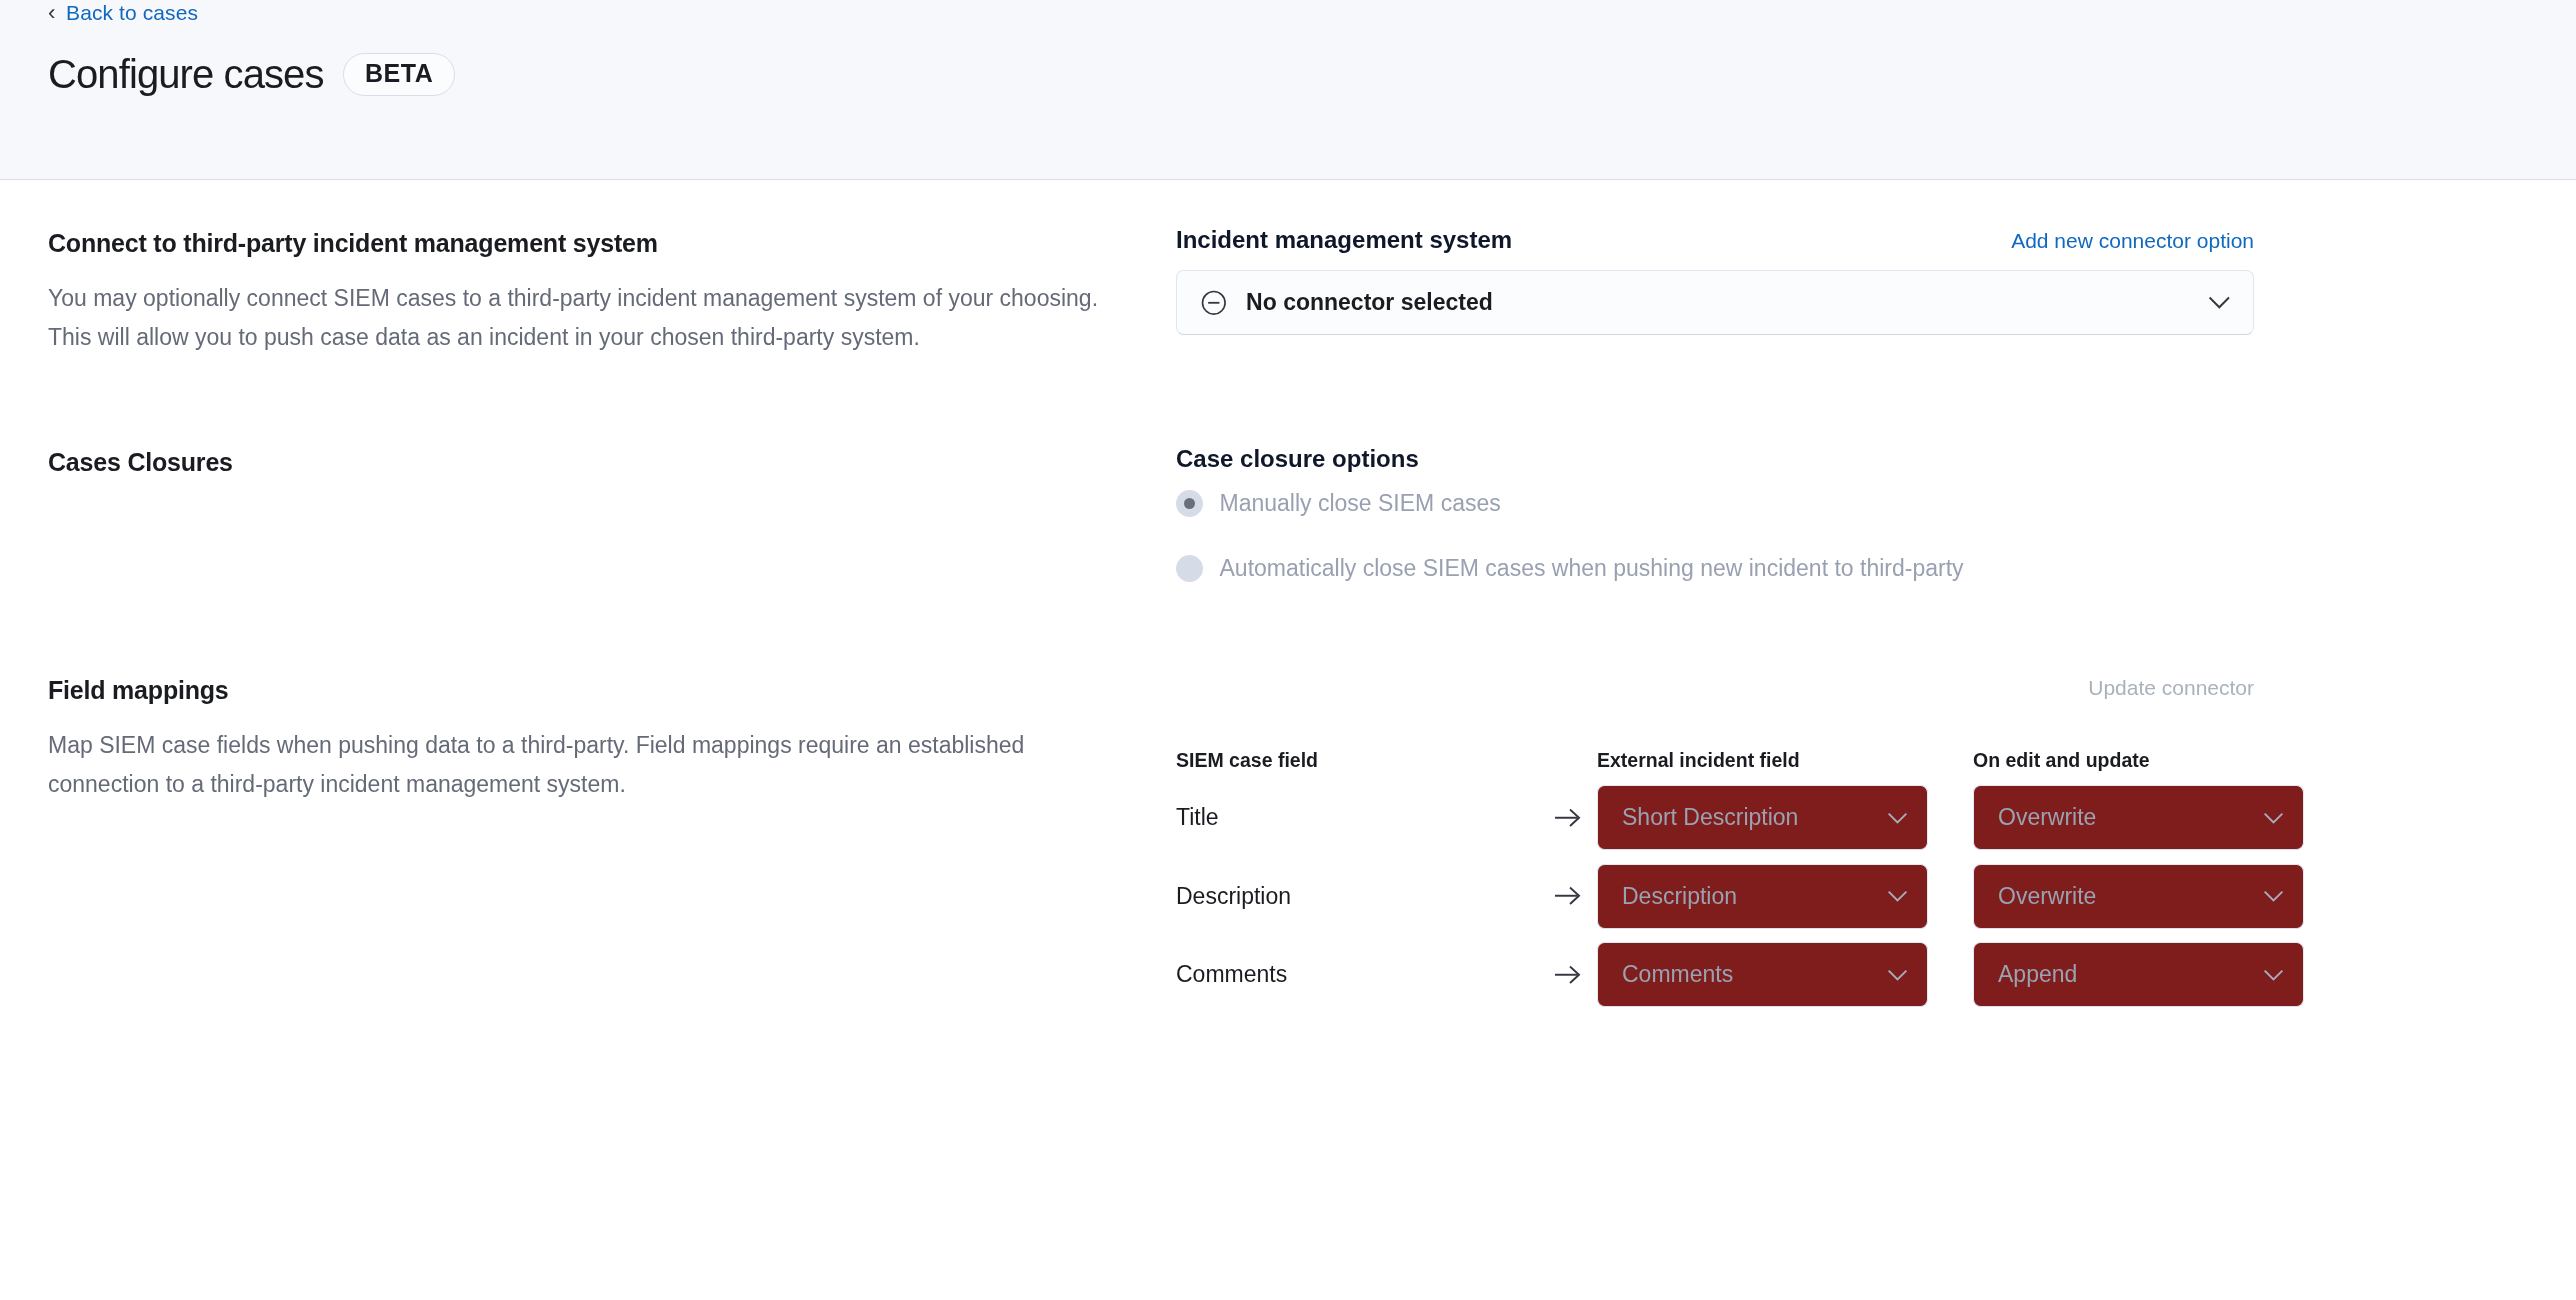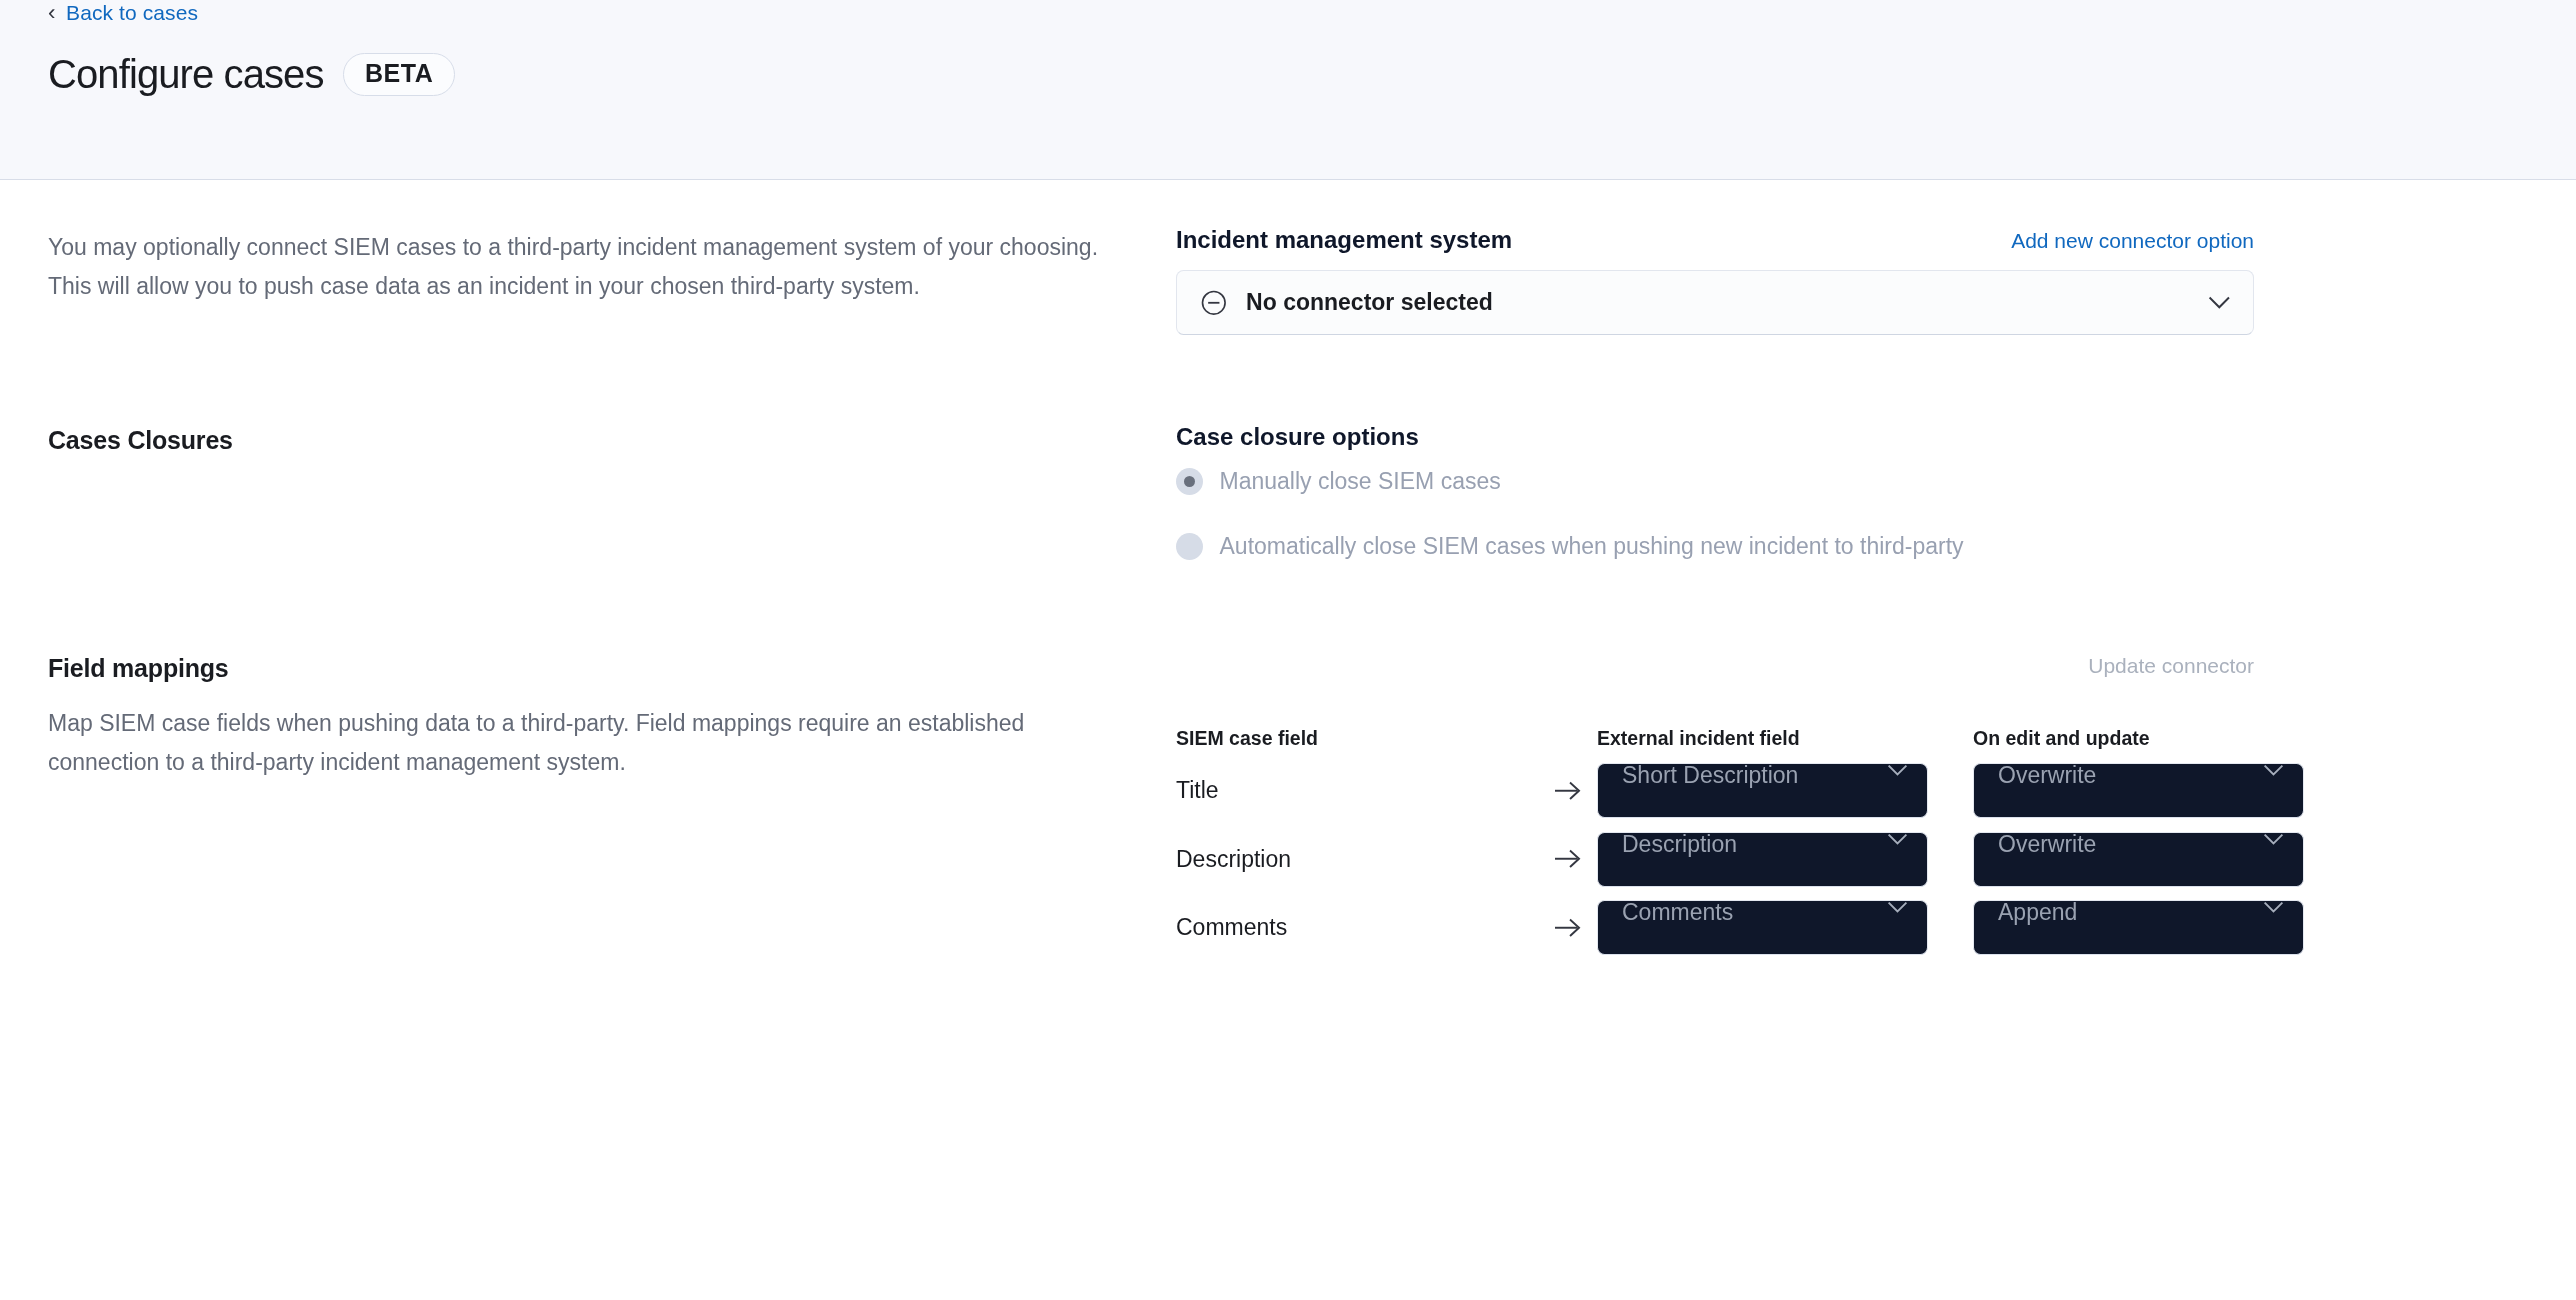--- a/index.html
+++ b/index.html
@@ -202,26 +202,27 @@
     margin-top: 13.5px;
   }
   .map-row .name {
     font-size: 23px;
     color: #1a1c21;
     line-height: 29px;
   }
   .arrow-cell { display: flex; align-items: center; }
   .select-disabled {
     width: 331px;
-    height: 55px;
-    background: #0f172a;
+    height: 65px;
+    background: #7f1d1d;
     border: 1.5px solid #e4e8f0;
     border-bottom-color: #dbe1ec;
     border-radius: 7.5px;
     display: flex;
+    align-items: center;
     padding: 0 19.5px 0 24px;
     cursor: not-allowed;
   }
   .select-disabled .v {
     flex: 1 1 auto;
     font-size: 23px;
     color: #9aa2b1;
     line-height: 1;
   }
   .sp-1 { height: 90px; }
@@ -239,20 +240,21 @@
   <div class="title-row">
     <h1 class="page-title">Configure cases</h1>
     <span class="beta-badge">BETA</span>
   </div>
 </div>
 
 <div class="content">
 
   <div class="section">
     <div class="section-left">
+      <div class="section-title">Connect to third-party incident management system</div>
       <div class="section-desc">You may optionally connect SIEM cases to a third-party incident management system of your choosing. This will allow you to push case data as an incident in your chosen third-party system.</div>
     </div>
     <div class="section-right">
       <div class="field-head">
         <span class="field-label">Incident management system</span>
         <a class="inline-link">Add new connector option</a>
       </div>
       <div class="combo">
         <svg class="circle-minus" viewBox="0 0 34 34">
           <circle cx="17" cy="17" r="15" fill="none" stroke="#343741" stroke-width="2.2"></circle>

